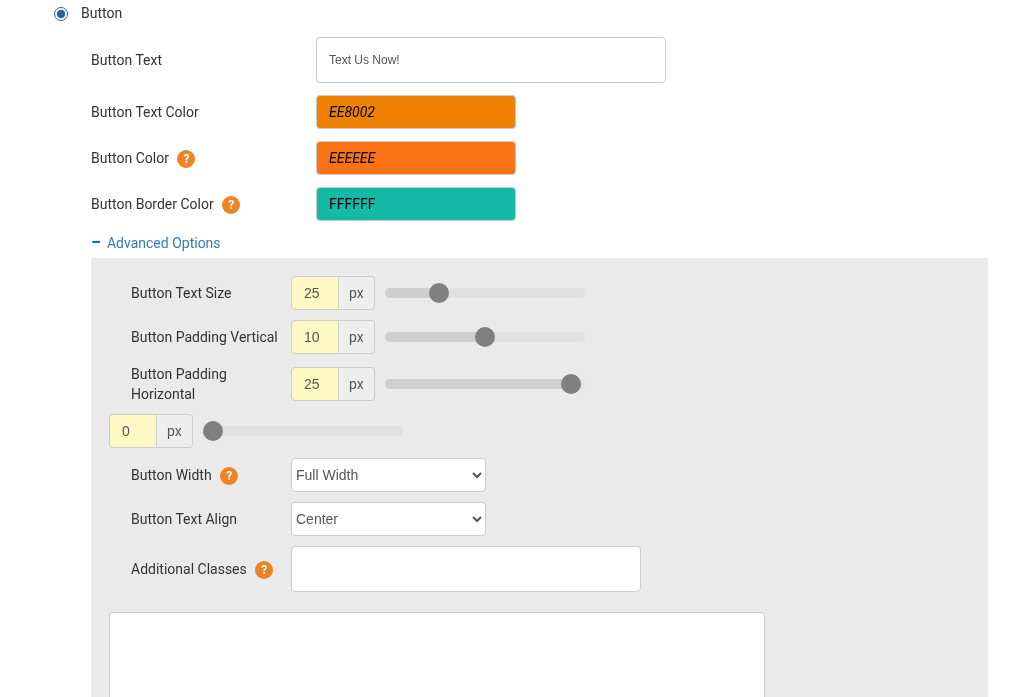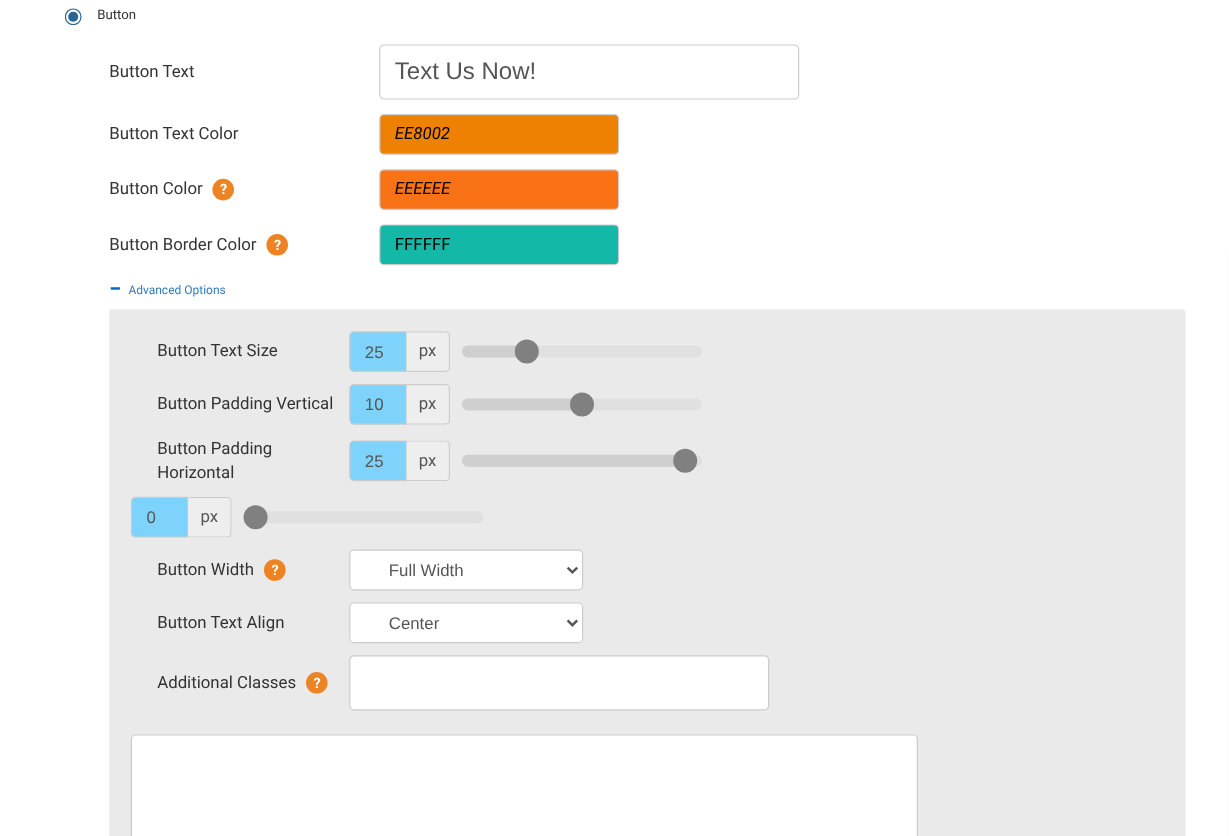--- a/index.html
+++ b/index.html
@@ -23,41 +23,41 @@
     align-items: center;
     padding: 4px 0 6px 13px;
     margin-bottom: 10px;
   }
   .radio-row input[type=radio] {
     width: 14px; height: 14px;
     accent-color: #2a6496;
   }
   .radio-row label {
     margin-left: 10px;
-    font-size: 11px;
+    font-size: 14px;
   }
   .form-row {
     display: flex;
     align-items: center;
     margin-bottom: 12px;
     padding-left: 55px;
   }
   .label-col {
     width: 225px;
     font-size: 14px;
     line-height: 20px;
     color: #333;
   }
   .control-col {
     flex: 0 0 auto;
   }
   input[type=text].text-field {
     height: 34px;
     padding: 22px 12px;
-    font-size: 20px;
+    font-size: 12px;
     line-height: 20px;
     color: #555;
     background: #fff;
     border: 1px solid #ccc;
     border-radius: 4px;
     outline: none;
   }
   .w350 { width: 350px; }
   .color-chip {
     display: inline-block;
@@ -96,21 +96,21 @@
   .adv-toggle .dash {
     color: #0066cc;
     font-weight: bold;
     font-size: 18px;
     margin-right: 6px;
     margin-top:-2px;
   }
   .adv-toggle a {
     color: #337ab7;
     text-decoration: none;
-    font-size: 10px;
+    font-size: 14px;
   }
   .adv-panel {
     margin-left: 55px;
     background: #EAEAEA;
     padding: 18px 18px 16px 18px;
     border-radius: 2px;
   }
   .adv-row {
     display: flex;
     align-items: center;
@@ -126,21 +126,21 @@
     display: inline-flex;
     align-items: center;
   }
   .px-input {
     width: 48px;
     height: 34px;
     padding: 6px 12px;
     font-size: 14px;
     border: 1px solid #ccc;
     border-radius: 4px 0 0 4px;
-    background: #7dd3fc;
+    background: #fef9c3;
     color:#555;
   }
   .px-addon {
     height: 34px;
     line-height: 32px;
     padding: 0 10px;
     font-size: 14px;
     color: #555;
     background: #eee;
     border: 1px solid #ccc;
@@ -167,21 +167,21 @@
     top: 50%;
     width: 20px; height: 20px;
     background: #808080;
     border-radius: 50%;
     transform: translate(-50%, -50%);
     cursor: pointer;
   }
   select.sel {
     width: 195px;
     height: 34px;
-    padding: 6px 28px;
+    padding: 6px 0;
     font-size: 14px;
     border: 1px solid #ccc;
     border-radius: 4px;
     background: #fff;
     color: #555;
   }
   .adv-textarea {
     width: 656px;
     height: 98px;
     border: 1px solid #ccc;

